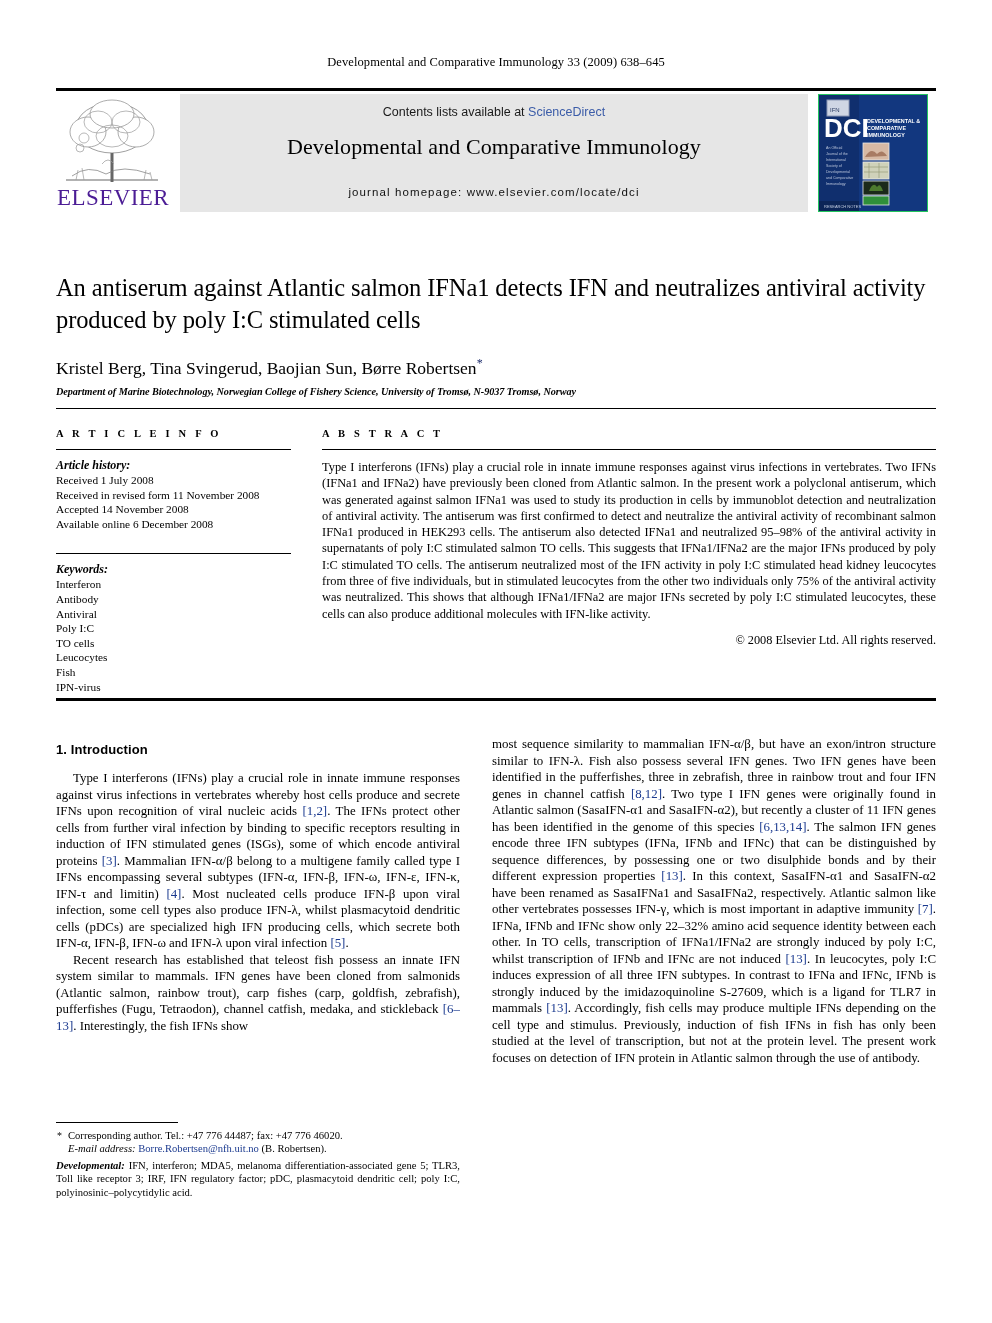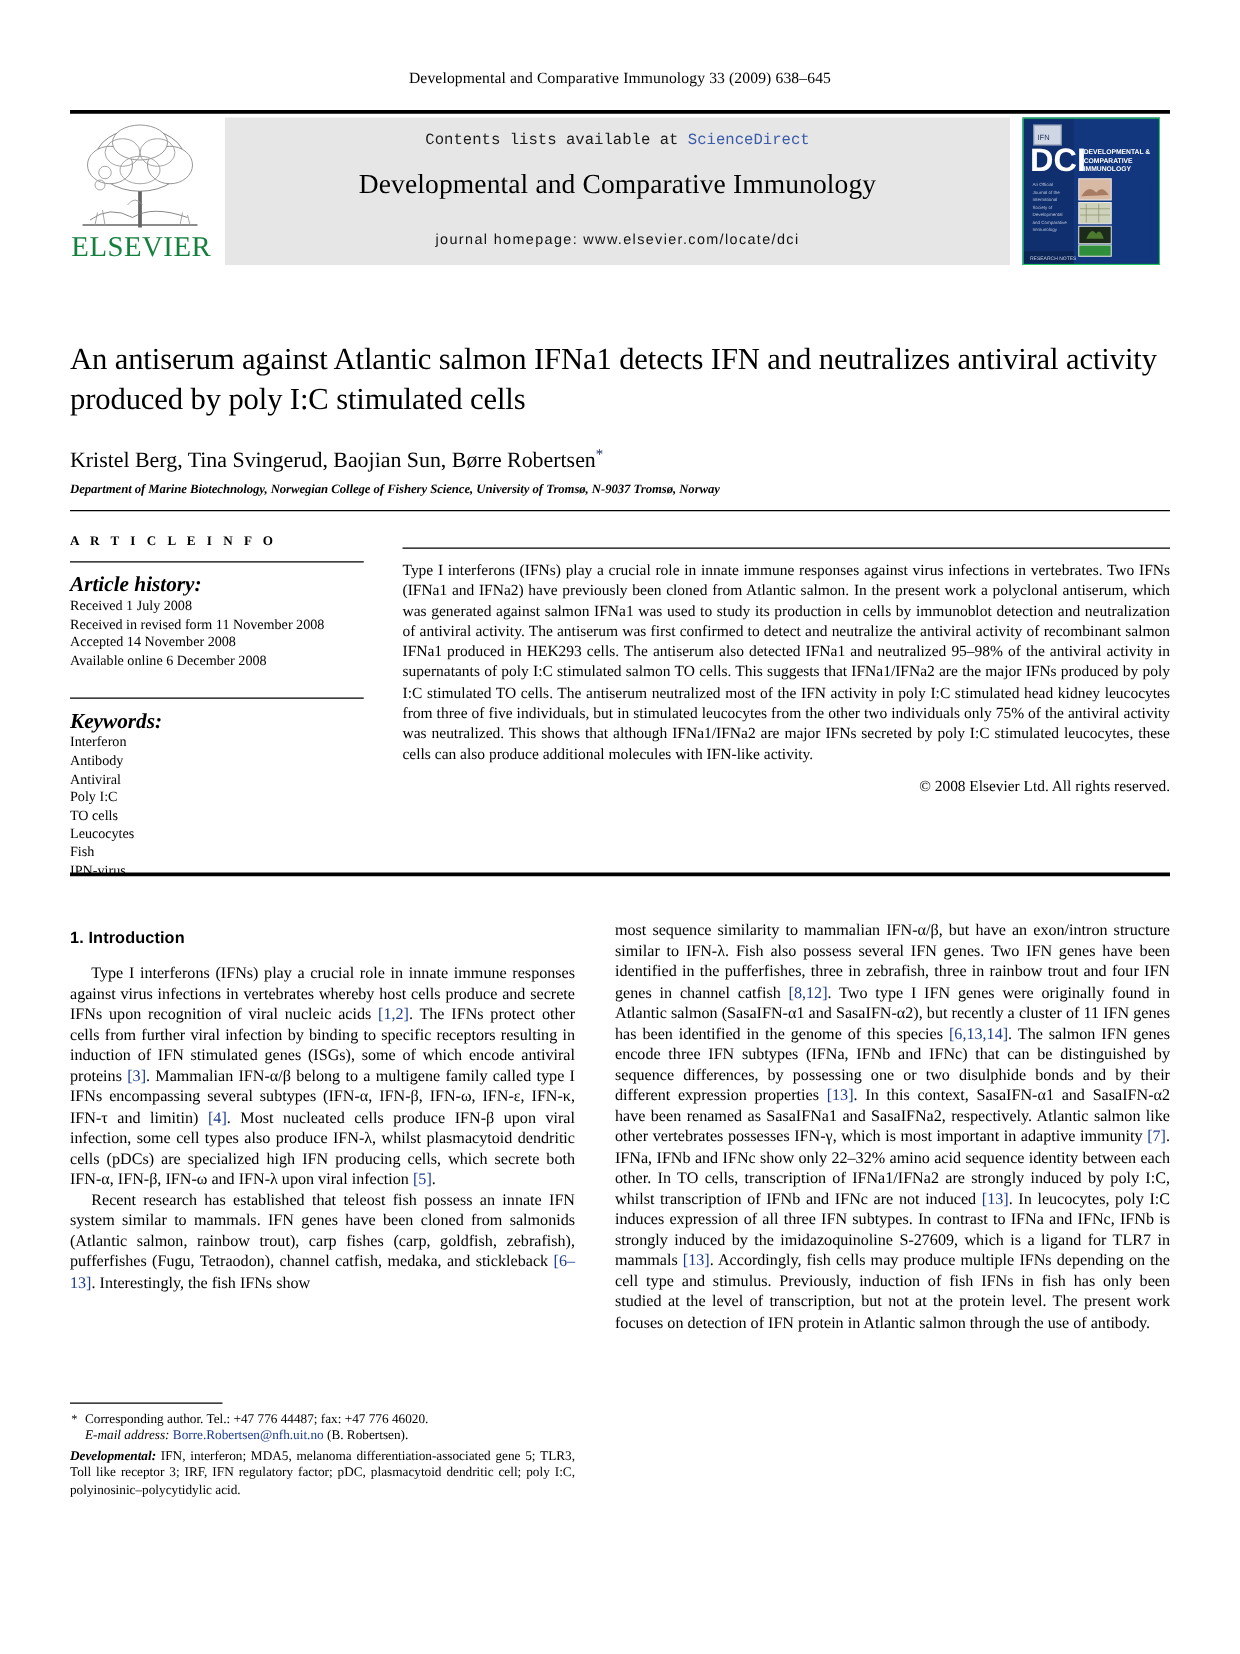--- a/index.html
+++ b/index.html
@@ -62,42 +62,42 @@
     width: 108px;
     height: 92px;
     overflow: hidden;
   }
   .elsevier-word {
     position: absolute;
     bottom: 2px;
     left: 0;
     width: 114px;
     text-align: center;
-    color: #15803d;
+    color: #4c1d95;
     font-family: "Liberation Serif", serif;
     font-size: 23px;
     letter-spacing: 0.4px;
     line-height: 24px;
   }
 
   .journal-band {
     position: absolute;
     top: 6px;
     left: 124px;
     width: 628px;
     height: 118px;
     background: #e6e6e6;
   }
   .contents-line {
     position: absolute;
     top: 11px;
     left: 0;
     width: 628px;
     text-align: center;
-    font-family: Liberation Mono, monospace;
+    font-family: Liberation Sans, sans-serif;
     font-size: 12.5px;
     color: #1a1a1a;
   }
   .contents-line .sd {
     color: #3b5ca8;
   }
   .journal-name {
     position: absolute;
     top: 40px;
     left: 0;
@@ -210,21 +210,21 @@
   }
   .thin-rule {
     height: 1px;
     background: #000;
     margin-top: 10px;
   }
   .info-sub {
     font-family: "Liberation Serif", serif;
     font-weight: bold;
     font-style: italic;
-    font-size: 17px;
+    font-size: 12px;
     margin-top: 8px;
   }
   .info-item {
     font-family: "Liberation Serif", serif;
     font-size: 11.3px;
     line-height: 14.6px;
   }
   .kw-gap { height: 22px; }
   .kw-rule {
     height: 1px;
@@ -421,20 +421,21 @@
     <div class="info-item">Antibody</div>
     <div class="info-item">Antiviral</div>
     <div class="info-item">Poly I:C</div>
     <div class="info-item">TO cells</div>
     <div class="info-item">Leucocytes</div>
     <div class="info-item">Fish</div>
     <div class="info-item">IPN-virus</div>
   </div>
 
   <div class="abs-col">
+    <div class="sec-caps">A B S T R A C T</div>
     <div class="thin-rule"></div>
     <div class="abstract-body">Type I interferons (IFNs) play a crucial role in innate immune responses against virus infections in vertebrates. Two IFNs (IFNa1 and IFNa2) have previously been cloned from Atlantic salmon. In the present work a polyclonal antiserum, which was generated against salmon IFNa1 was used to study its production in cells by immunoblot detection and neutralization of antiviral activity. The antiserum was first confirmed to detect and neutralize the antiviral activity of recombinant salmon IFNa1 produced in HEK293 cells. The antiserum also detected IFNa1 and neutralized 95–98% of the antiviral activity in supernatants of poly I:C stimulated salmon TO cells. This suggests that IFNa1/IFNa2 are the major IFNs produced by poly I:C stimulated TO cells. The antiserum neutralized most of the IFN activity in poly I:C stimulated head kidney leucocytes from three of five individuals, but in stimulated leucocytes from the other two individuals only 75% of the antiviral activity was neutralized. This shows that although IFNa1/IFNa2 are major IFNs secreted by poly I:C stimulated leucocytes, these cells can also produce additional molecules with IFN-like activity.</div>
     <div class="copyright-line">© 2008 Elsevier Ltd. All rights reserved.</div>
   </div>
 
   <div class="col-left">
     <div class="section-heading">1. Introduction</div>
     <p class="para">Type I interferons (IFNs) play a crucial role in innate immune responses against virus infections in vertebrates whereby host cells produce and secrete IFNs upon recognition of viral nucleic acids <span class="ref">[1,2]</span>. The IFNs protect other cells from further viral infection by binding to specific receptors resulting in induction of IFN stimulated genes (ISGs), some of which encode antiviral proteins <span class="ref">[3]</span>. Mammalian IFN-α/β belong to a multigene family called type I IFNs encompassing several subtypes (IFN-α, IFN-β, IFN-ω, IFN-ε, IFN-κ, IFN-τ and limitin) <span class="ref">[4]</span>. Most nucleated cells produce IFN-β upon viral infection, some cell types also produce IFN-λ, whilst plasmacytoid dendritic cells (pDCs) are specialized high IFN producing cells, which secrete both IFN-α, IFN-β, IFN-ω and IFN-λ upon viral infection <span class="ref">[5]</span>.</p>
     <p class="para">Recent research has established that teleost fish possess an innate IFN system similar to mammals. IFN genes have been cloned from salmonids (Atlantic salmon, rainbow trout), carp fishes (carp, goldfish, zebrafish), pufferfishes (Fugu, Tetraodon), channel catfish, medaka, and stickleback <span class="ref">[6–13]</span>. Interestingly, the fish IFNs show</p>
   </div>

